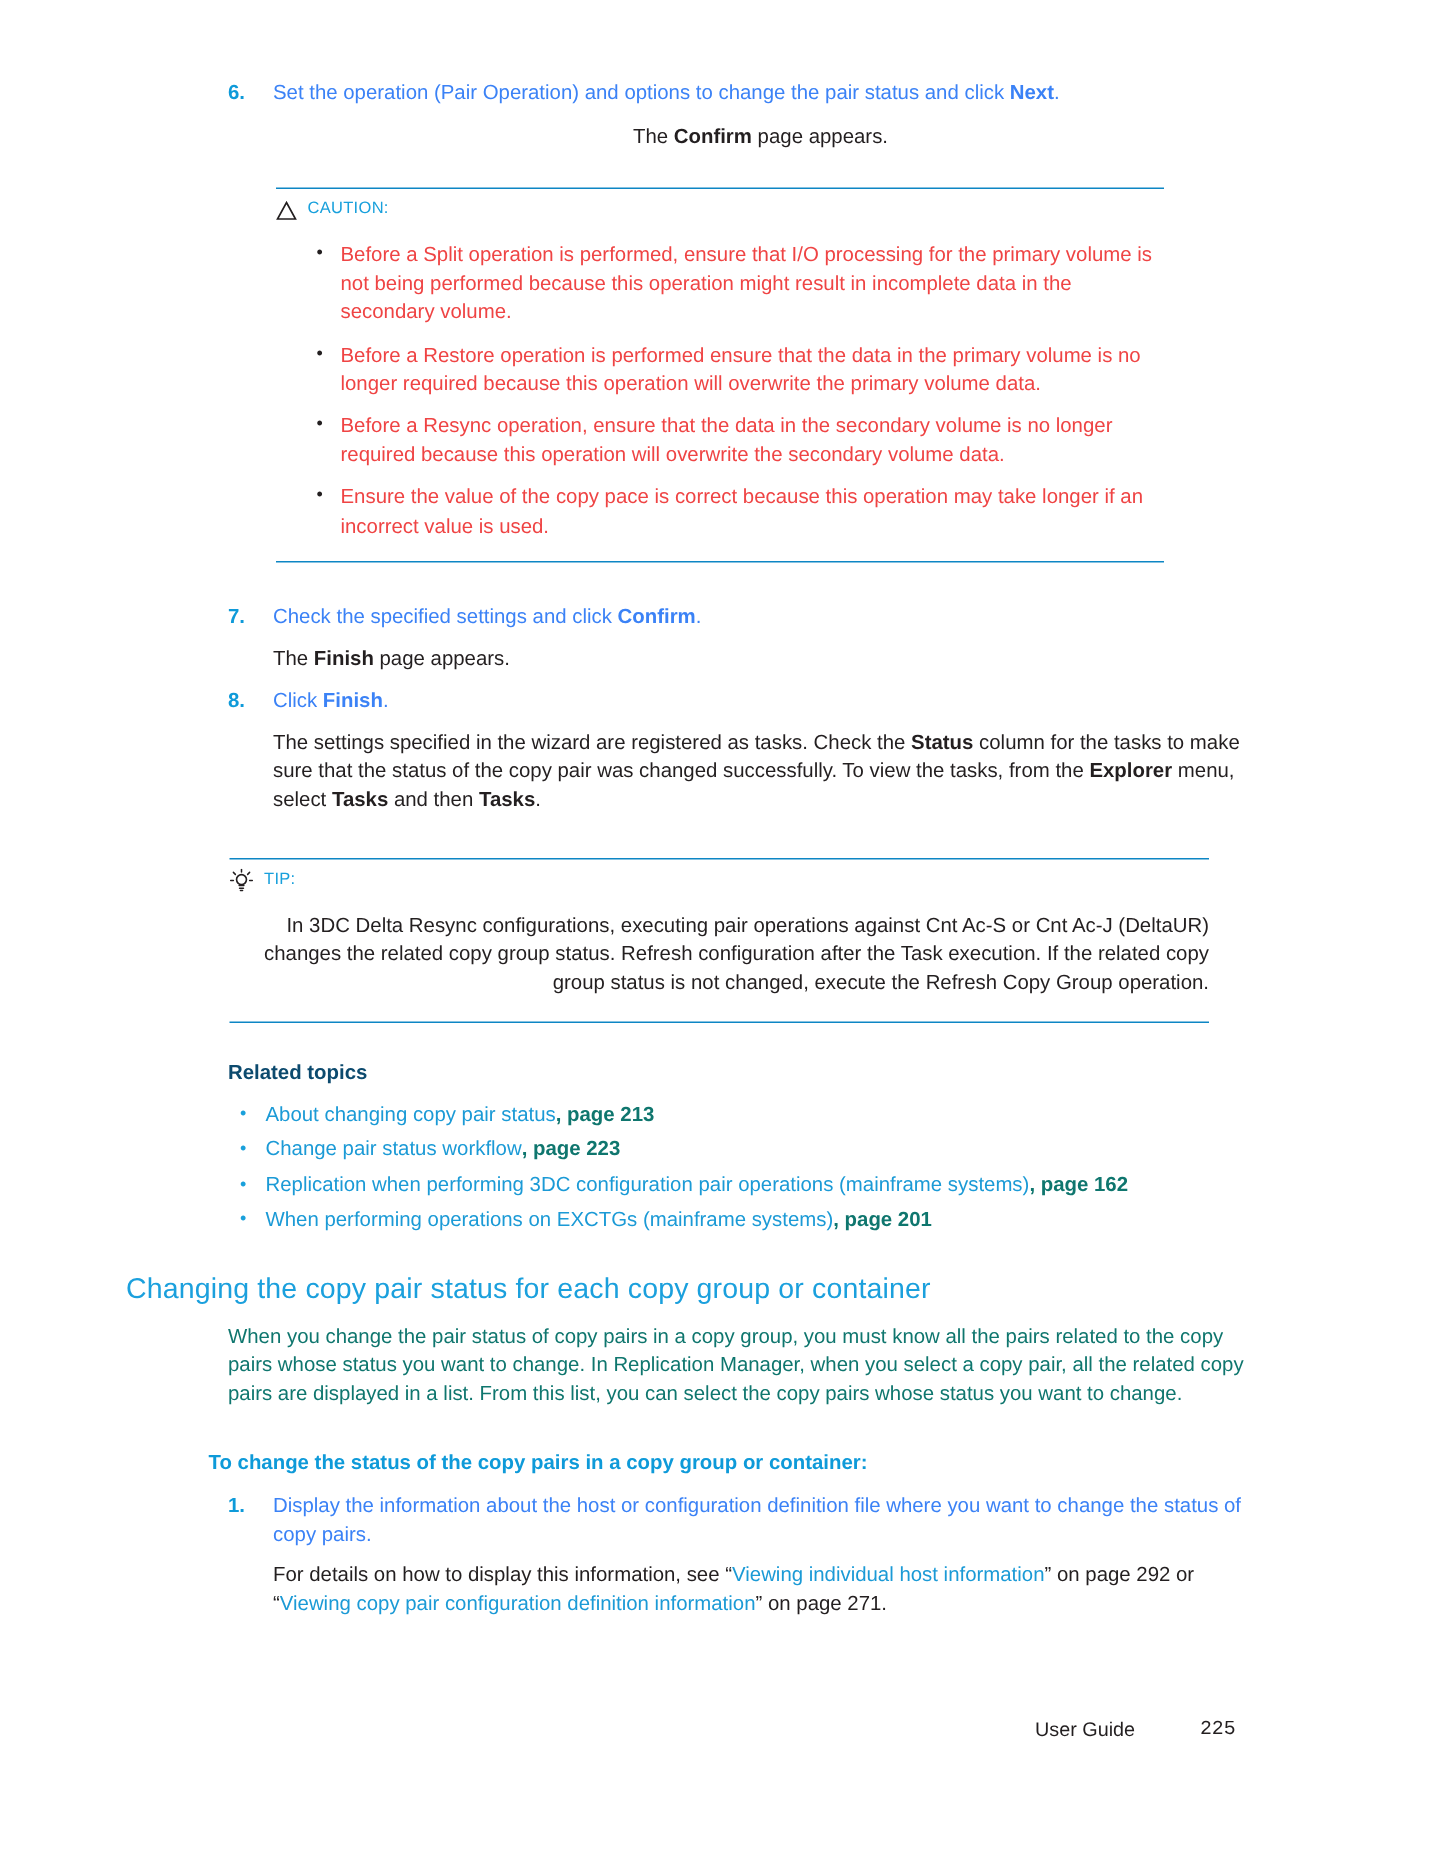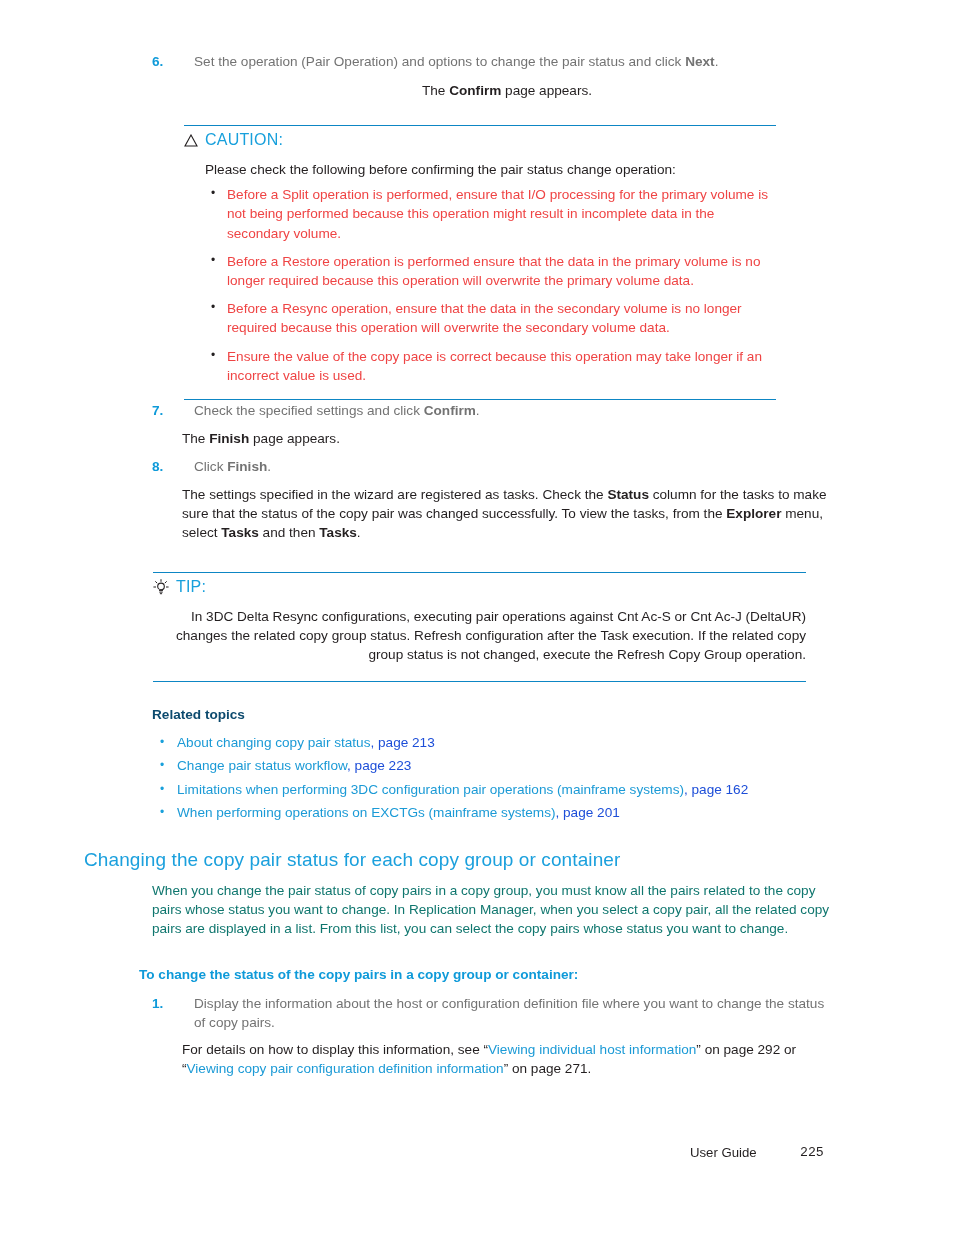--- a/index.html
+++ b/index.html
@@ -29,22 +29,21 @@
     color: #0e9ad9;
     font-weight: bold;
     font-size: 13.6px;
     line-height: 19.2px;
     width: 30px;
     flex: 0 0 30px;
   }
   .step-body {
     font-size: 13.6px;
     line-height: 19.2px;
-    color: #737373;
-    margin-left: 12px;
+    color: #3b82f6;
   }
   .cont {
     position: absolute;
     font-size: 13.6px;
     line-height: 19.2px;
     color: #231f20;
   }
 
   
   .admon { position: absolute; }
@@ -55,21 +54,21 @@
   }
   .admon .rule.thin { border-top-width: 1.3px; }
   .admon-head {
     display: flex;
     align-items: flex-start;
     gap: 7px;
     margin-top: 5px;
   }
   .admon-label {
     color: #18a0dc;
-    font-size: 16px;
+    font-size: 11px;
     line-height: 17px;
     letter-spacing: 0.2px;
   }
   .admon-body {
     font-size: 13.6px;
     line-height: 19.2px;
     color: #231f20;
   }
   .admon ul {
     margin: 6px 0 0 0;
@@ -134,21 +133,21 @@
     color: #231f20;
   }
   .rel-list li:before {
     content: "\2022";
     position: absolute;
     left: 8px;
     top: 0;
     color: #19a0db;
     font-size: 12px;
   }
-  .rel-list .pg { font-weight: normal; color: #1d4ed8; }
+  .rel-list .pg { font-weight: bold; color: #0f766e; }
 
   
   .sec-head {
     position: absolute;
     color: #1ba0dd;
     font-size: 19px;
     line-height: 23px;
     letter-spacing: 0.1px;
   }
 
@@ -194,21 +193,20 @@
     <div class="rule"></div>
     <div class="admon-head">
       <span class="icon-caution">
         <svg width="14" height="13" viewBox="0 0 14 13">
           <path d="M7 1 L13 12 L1 12 Z" fill="none" stroke="#231f20" stroke-width="1.1"></path>
         </svg>
       </span>
       <span class="admon-label">CAUTION:</span>
     </div>
     <div class="admon-body" style="margin-top:12px; margin-left:21px;">
-      <div>Please check the following before confirming the pair status change operation:</div>
       <ul>
         <li>Before a Split operation is performed, ensure that I/O processing for the primary volume is not being performed because this operation might result in incomplete data in the secondary volume.</li>
         <li>Before a Restore operation is performed ensure that the data in the primary volume is no longer required because this operation will overwrite the primary volume data.</li>
         <li>Before a Resync operation, ensure that the data in the secondary volume is no longer required because this operation will overwrite the secondary volume data.</li>
         <li>Ensure the value of the copy pace is correct because this operation may take longer if an incorrect value is used.</li>
       </ul>
     </div>
     <div class="rule thin" style="margin-top:14px;"></div>
   </div>
 
@@ -263,21 +261,21 @@
   <div class="rel-head" style="left:152px; top:705px;">Related topics</div>
 
   <ul class="rel-list" style="left:152px; top:731px; width:700px;">
     <li>
       <span class="link">About changing copy pair status</span><span class="pg">, page 213</span>
     </li>
     <li>
       <span class="link">Change pair status workflow</span><span class="pg">, page 223</span>
     </li>
     <li>
-      <span class="link">Limitations when performing 3DC configuration pair operations (mainframe systems)</span><span class="pg">, page 162</span>
+      <span class="link">Replication when performing 3DC configuration pair operations (mainframe systems)</span><span class="pg">, page 162</span>
     </li>
     <li>
       <span class="link">When performing operations on EXCTGs (mainframe systems)</span><span class="pg">, page 201</span>
     </li>
   </ul>
 
   <div class="sec-head" style="left:84px; top:848px; width:800px;">Changing the copy pair status for each copy group or container</div>
 
   <div class="para" style="left:152px; top:881px; width:678px;">When you change the pair status of copy pairs in a copy group, you must know all the pairs related to the copy pairs whose status you want to change. In Replication Manager, when you select a copy pair, all the related copy pairs are displayed in a list. From this list, you can select the copy pairs whose status you want to change.</div>
 

